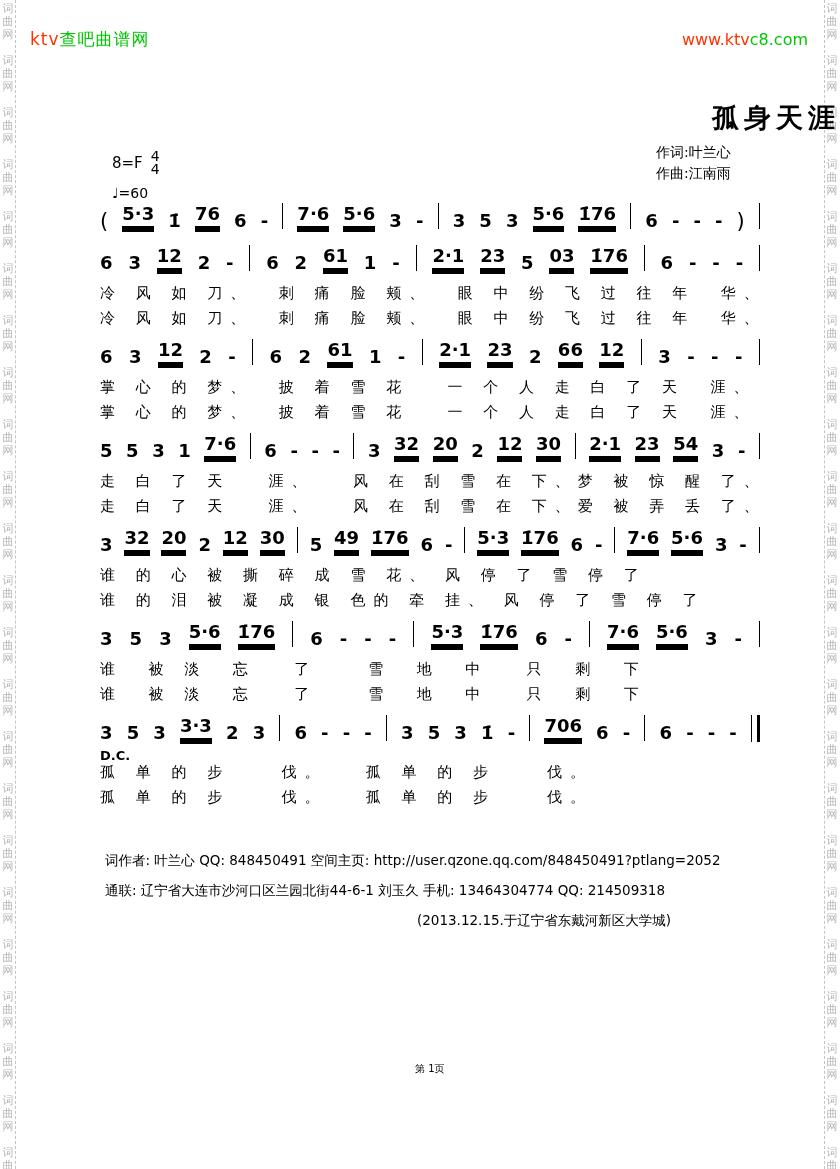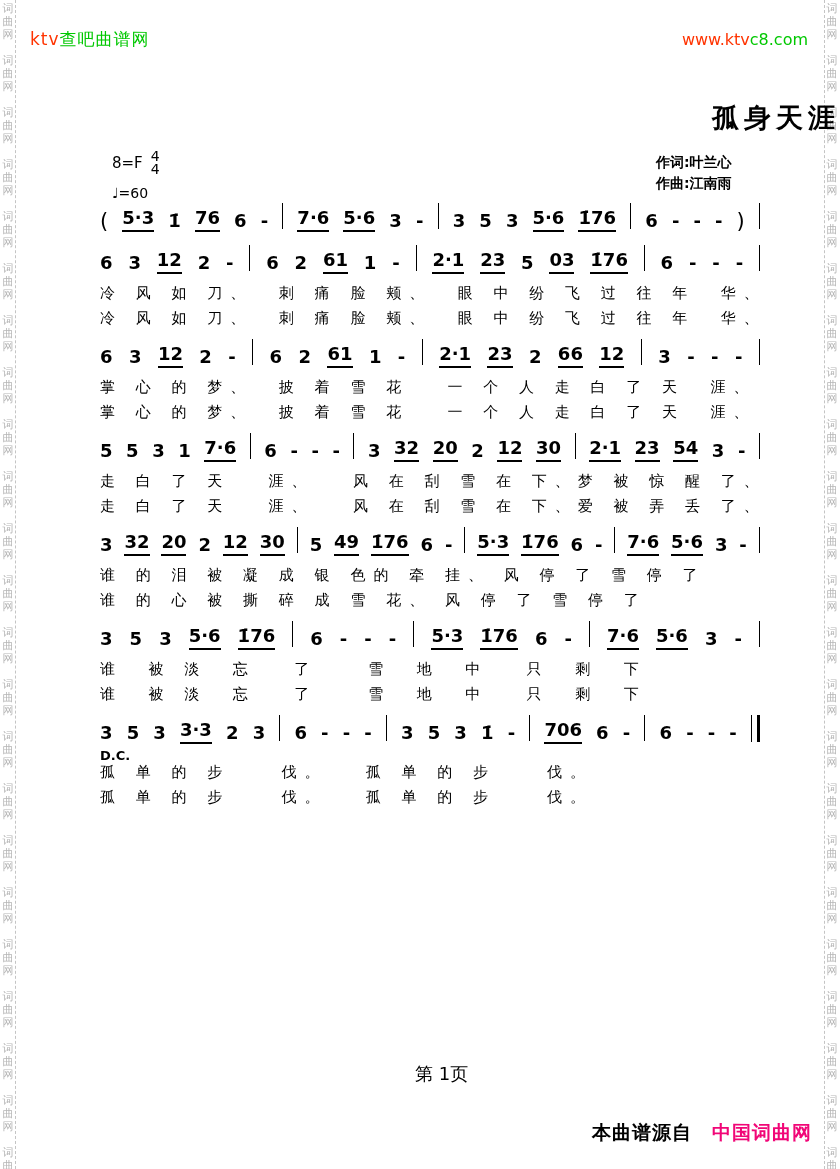--- a/index.html
+++ b/index.html
@@ -21,40 +21,40 @@
   .site-url{position:absolute;top:30px;right:32px;font-size:16px;}
   .site-url .red{color:var(--red);}
   .site-url .green{color:var(--green);}
   
   .song-title{position:absolute;top:100px;left:0;width:100%;text-align:right;
               font-size:27px;font-weight:bold;letter-spacing:5px;}
   .key-block{position:absolute;left:112px;top:150px;font-size:15px;}
   .key-line{display:flex;align-items:center;gap:8px;}
   .timesig{display:inline-block;text-align:center;font-size:14px;line-height:13px;}
   .tempo-line{margin-top:9px;font-size:14px;}
-  .credits{position:absolute;left:656px;top:152px;font-size:14px;line-height:21px;font-weight:bold;}
+  .credits{position:absolute;left:656px;top:142px;font-size:14px;line-height:21px;}
   
   .score{position:absolute;left:100px;top:200px;width:660px;}
   .score-line{margin-bottom:2px;}
   .score-line:first-child{margin-bottom:6px;}
   .notes-row{display:flex;justify-content:space-between;align-items:flex-end;
              height:32px;margin-bottom:10px;font-weight:bold;font-size:18px;
              font-family:"DejaVu Sans","Liberation Sans",sans-serif;}
   .tk{display:inline-block;line-height:22px;}
-  .tk.u{border-bottom:2px solid #000000;padding-bottom:1px;text-align:right;}
+  .tk.u{border-bottom:6px solid #000000;padding-bottom:1px;text-align:right;}
   .tk.paren{font-weight:normal;font-size:21px;}
   .bar{width:1px;background:#000;height:26px;align-self:center;}
   .finalbar{width:5px;height:27px;align-self:center;border-left:1px solid #000;
             border-right:3px solid #000;}
   .dc-mark{text-align:left;font-size:13px;font-weight:bold;height:15px;margin-top:-6px;}
   .lyrics-row{height:25px;font-size:15px;letter-spacing:8px;white-space:pre;}
   
   .contact{position:absolute;left:105px;top:845px;font-size:13.5px;line-height:30px;}
   .contact .indent{margin-left:312px;}
-  .page-num{position:absolute;left:415px;top:1062px;font-size:18px;}
+  .page-num{position:absolute;left:415px;top:1062px;font-size:10px;}
   .generator{position:absolute;left:500px;top:1062px;font-size:13px;}
   .source-line{position:absolute;right:28px;top:1120px;font-size:19px;font-weight:bold;
                letter-spacing:1px;}
   .source-line .brand{color:var(--brand-pink);margin-left:20px;}
 </style>
 </head>
 <body>
 
 <div class="page">
 
@@ -456,22 +456,22 @@
           <span class="tk u">1̇76</span>
           <span class="tk">6</span>
           <span class="tk">-</span>
           <span class="bar"></span>
           <span class="tk u">7·6</span>
           <span class="tk u">5·6</span>
           <span class="tk">3</span>
           <span class="tk">-</span>
           <span class="bar"></span>
         </div>
+        <div class="lyrics-row">谁 的 心 被 撕 碎 成 雪 花、 风 停 了 雪 停 了</div>
         <div class="lyrics-row">谁 的 泪 被 凝 成 银 色的 牵 挂、 风 停 了 雪 停 了</div>
-        <div class="lyrics-row">谁 的 心 被 撕 碎 成 雪 花、 风 停 了 雪 停 了</div>
       </div>
       <div class="score-line">
         <div class="notes-row">
           <span class="tk">3</span>
           <span class="tk">5</span>
           <span class="tk">3</span>
           <span class="tk u">5·6</span>
           <span class="tk u">1̇76</span>
           <span class="bar"></span>
           <span class="tk">6</span>
@@ -522,20 +522,22 @@
           <span class="tk">-</span>
           <span class="tk">-</span>
           <span class="finalbar"></span>
         </div>
         <div class="dc-mark">D.C.</div>
         <div class="lyrics-row">孤 单 的 步    伐。   孤 单 的 步    伐。</div>
         <div class="lyrics-row">孤 单 的 步    伐。   孤 单 的 步    伐。</div>
       </div>
     </div>
 
+  <div class="contact">
+    <div>词作者: 叶兰心 QQ: 848450491  空间主页: http://user.qzone.qq.com/848450491?ptlang=2052</div>
+    <div>通联: 辽宁省大连市沙河口区兰园北街44-6-1   刘玉久   手机: 13464304774    QQ: 214509318</div>
+    <div class="indent">(2013.12.15.于辽宁省东戴河新区大学城)</div>
+  </div>
 
   <div class="page-num">第 1页</div>
 
-  <div class="source-line">
-    <span>本曲谱源自</span><span class="brand">中国词曲网</span>
-  </div>
 
 </div>
 
 </body></html>

